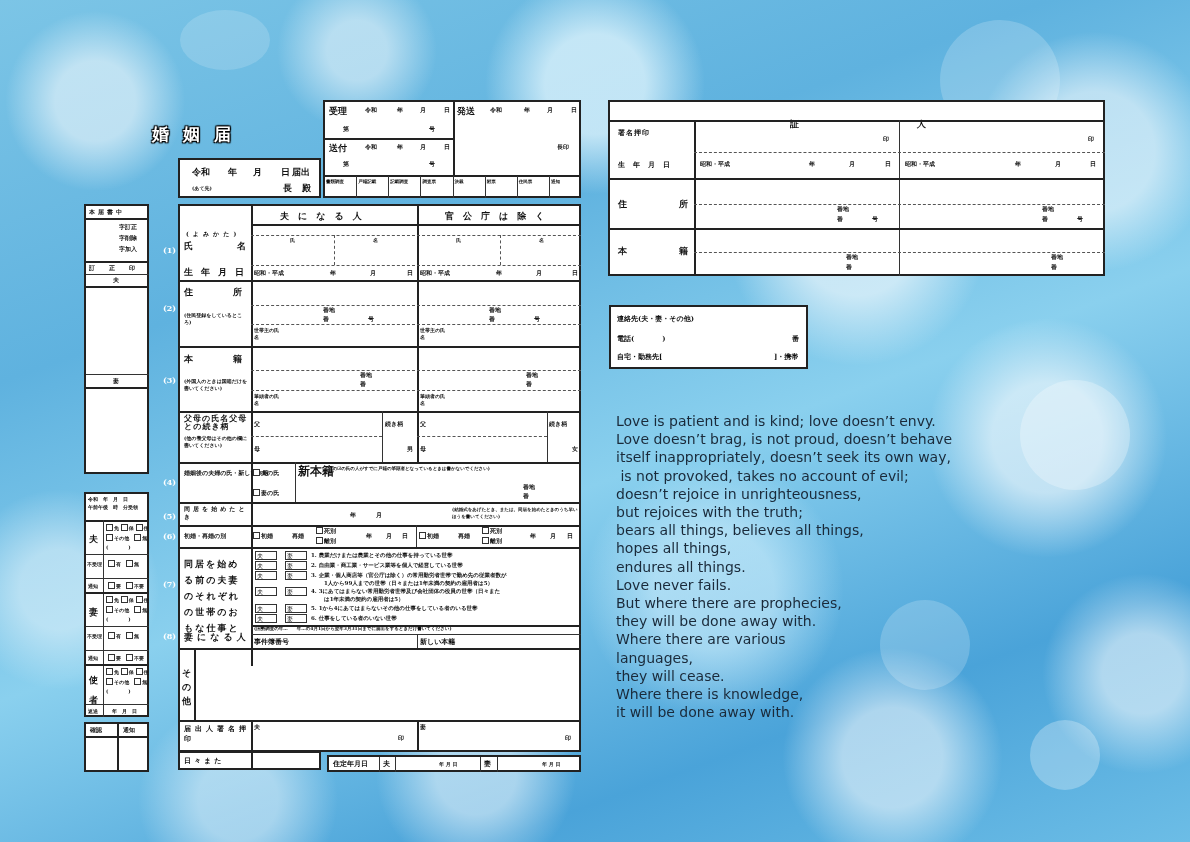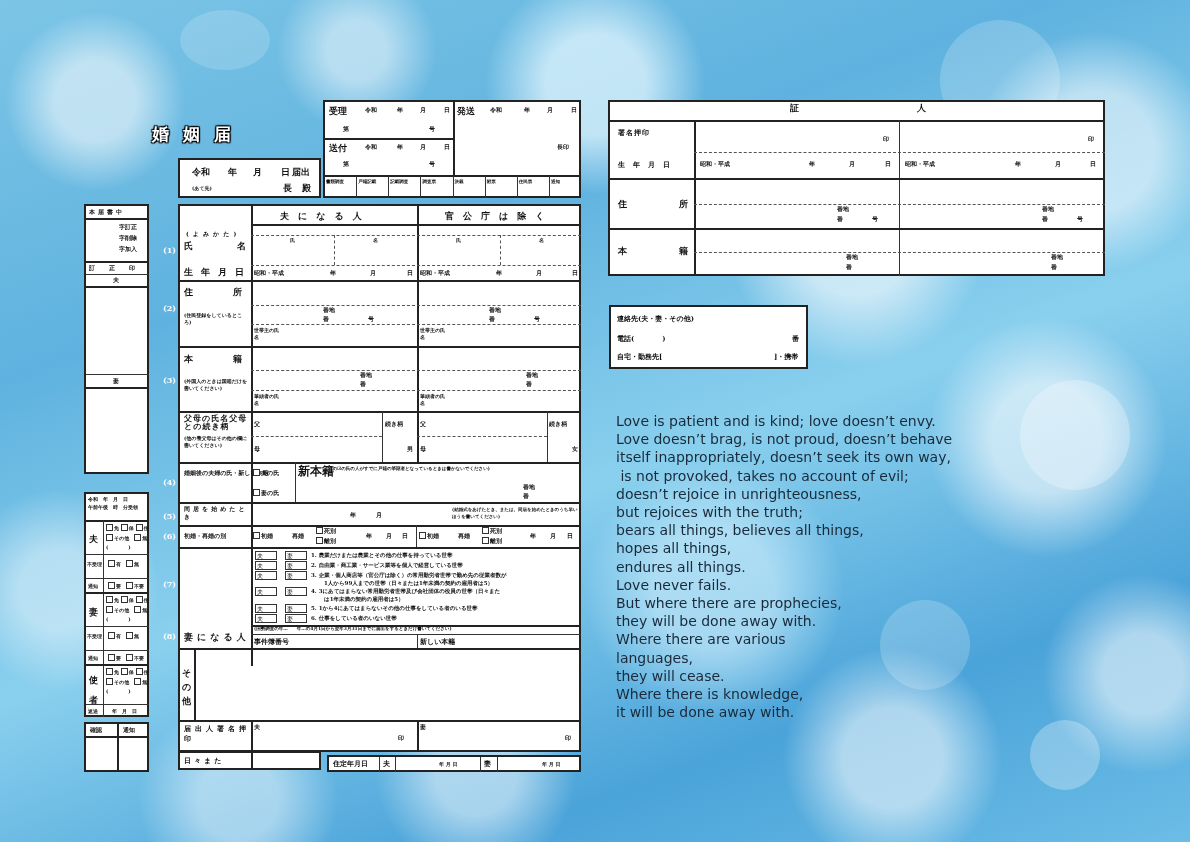--- a/index.html
+++ b/index.html
@@ -285,20 +285,21 @@
   <div class="vl" style="left:236px;top:319px;height:22px"></div>
   <span class="t sm" style="left:239px;top:326px"><span class="cb"></span><span>初婚</span></span>
   <span class="t sm" style="left:278px;top:326px">再婚</span>
   <span class="t xs" style="left:302px;top:321px;font-size:6px"><span class="cb"></span><span>死別</span></span>
   <span class="t xs" style="left:302px;top:331px;font-size:6px"><span class="cb"></span><span>離別</span></span>
   <span class="t sm" style="left:350px;top:326px">年</span>
   <span class="t sm" style="left:370px;top:326px">月</span>
   <span class="t sm" style="left:387px;top:326px">日</span>
   <div class="hl2" style="left:0;top:341px;width:401px"></div>
 
+  <span class="t md" style="left:4px;top:350px;width:66px;white-space:normal;line-height:16px;letter-spacing:2px">同居を始める前の夫妻のそれぞれの世帯のおもな仕事と</span>
   <div class="tag" style="left:75px;top:345px">夫</div>
   <div class="tag" style="left:105px;top:345px">妻</div>
   <div class="tag" style="left:75px;top:355px">夫</div>
   <div class="tag" style="left:105px;top:355px">妻</div>
   <div class="tag" style="left:75px;top:365px">夫</div>
   <div class="tag" style="left:105px;top:365px">妻</div>
   <div class="tag" style="left:75px;top:381px">夫</div>
   <div class="tag" style="left:105px;top:381px">妻</div>
   <div class="tag" style="left:75px;top:398px">夫</div>
   <div class="tag" style="left:105px;top:398px">妻</div>
@@ -350,21 +351,21 @@
   <span class="t sm" style="left:54px;top:2px;font-size:7px">夫</span>
   <div class="vl" style="left:66px;top:0;height:15px"></div>
   <span class="t xs" style="left:110px;top:4px">年 月 日</span>
   <div class="vl" style="left:151px;top:0;height:15px"></div>
   <span class="t sm" style="left:155px;top:2px;font-size:7px">妻</span>
   <div class="vl" style="left:168px;top:0;height:15px"></div>
   <span class="t xs" style="left:213px;top:4px">年 月 日</span>
 </div>
 
 <div class="box" style="left:608px;top:100px;width:497px;height:176px;">
-  <span class="t md" style="left:180px;top:0"><span style="letter-spacing:118px">証人</span></span>
+  <span class="t md" style="left:180px;top:16px"><span style="letter-spacing:118px">証人</span></span>
   <div class="hl2" style="left:0;top:18px;width:495px"></div>
   <div class="vl2" style="left:84px;top:18px;height:156px"></div>
   <div class="vl" style="left:289px;top:18px;height:156px"></div>
   <span class="t sm" style="left:8px;top:26px;width:70px;white-space:normal;line-height:9px;font-size:7px;letter-spacing:1px"><span>署名押印</span></span>
   <span class="t sm" style="left:273px;top:33px">印</span>
   <span class="t sm" style="left:478px;top:33px">印</span>
   <div style="position:absolute;left:86px;top:20px;width:202px;height:28px"></div>
   <div style="position:absolute;left:291px;top:20px;width:202px;height:28px"></div>
   <div class="dl" style="left:84px;top:50px;width:411px"></div>
   <span class="t sm" style="left:8px;top:58px;letter-spacing:8px;font-size:7px">生年月日</span>

